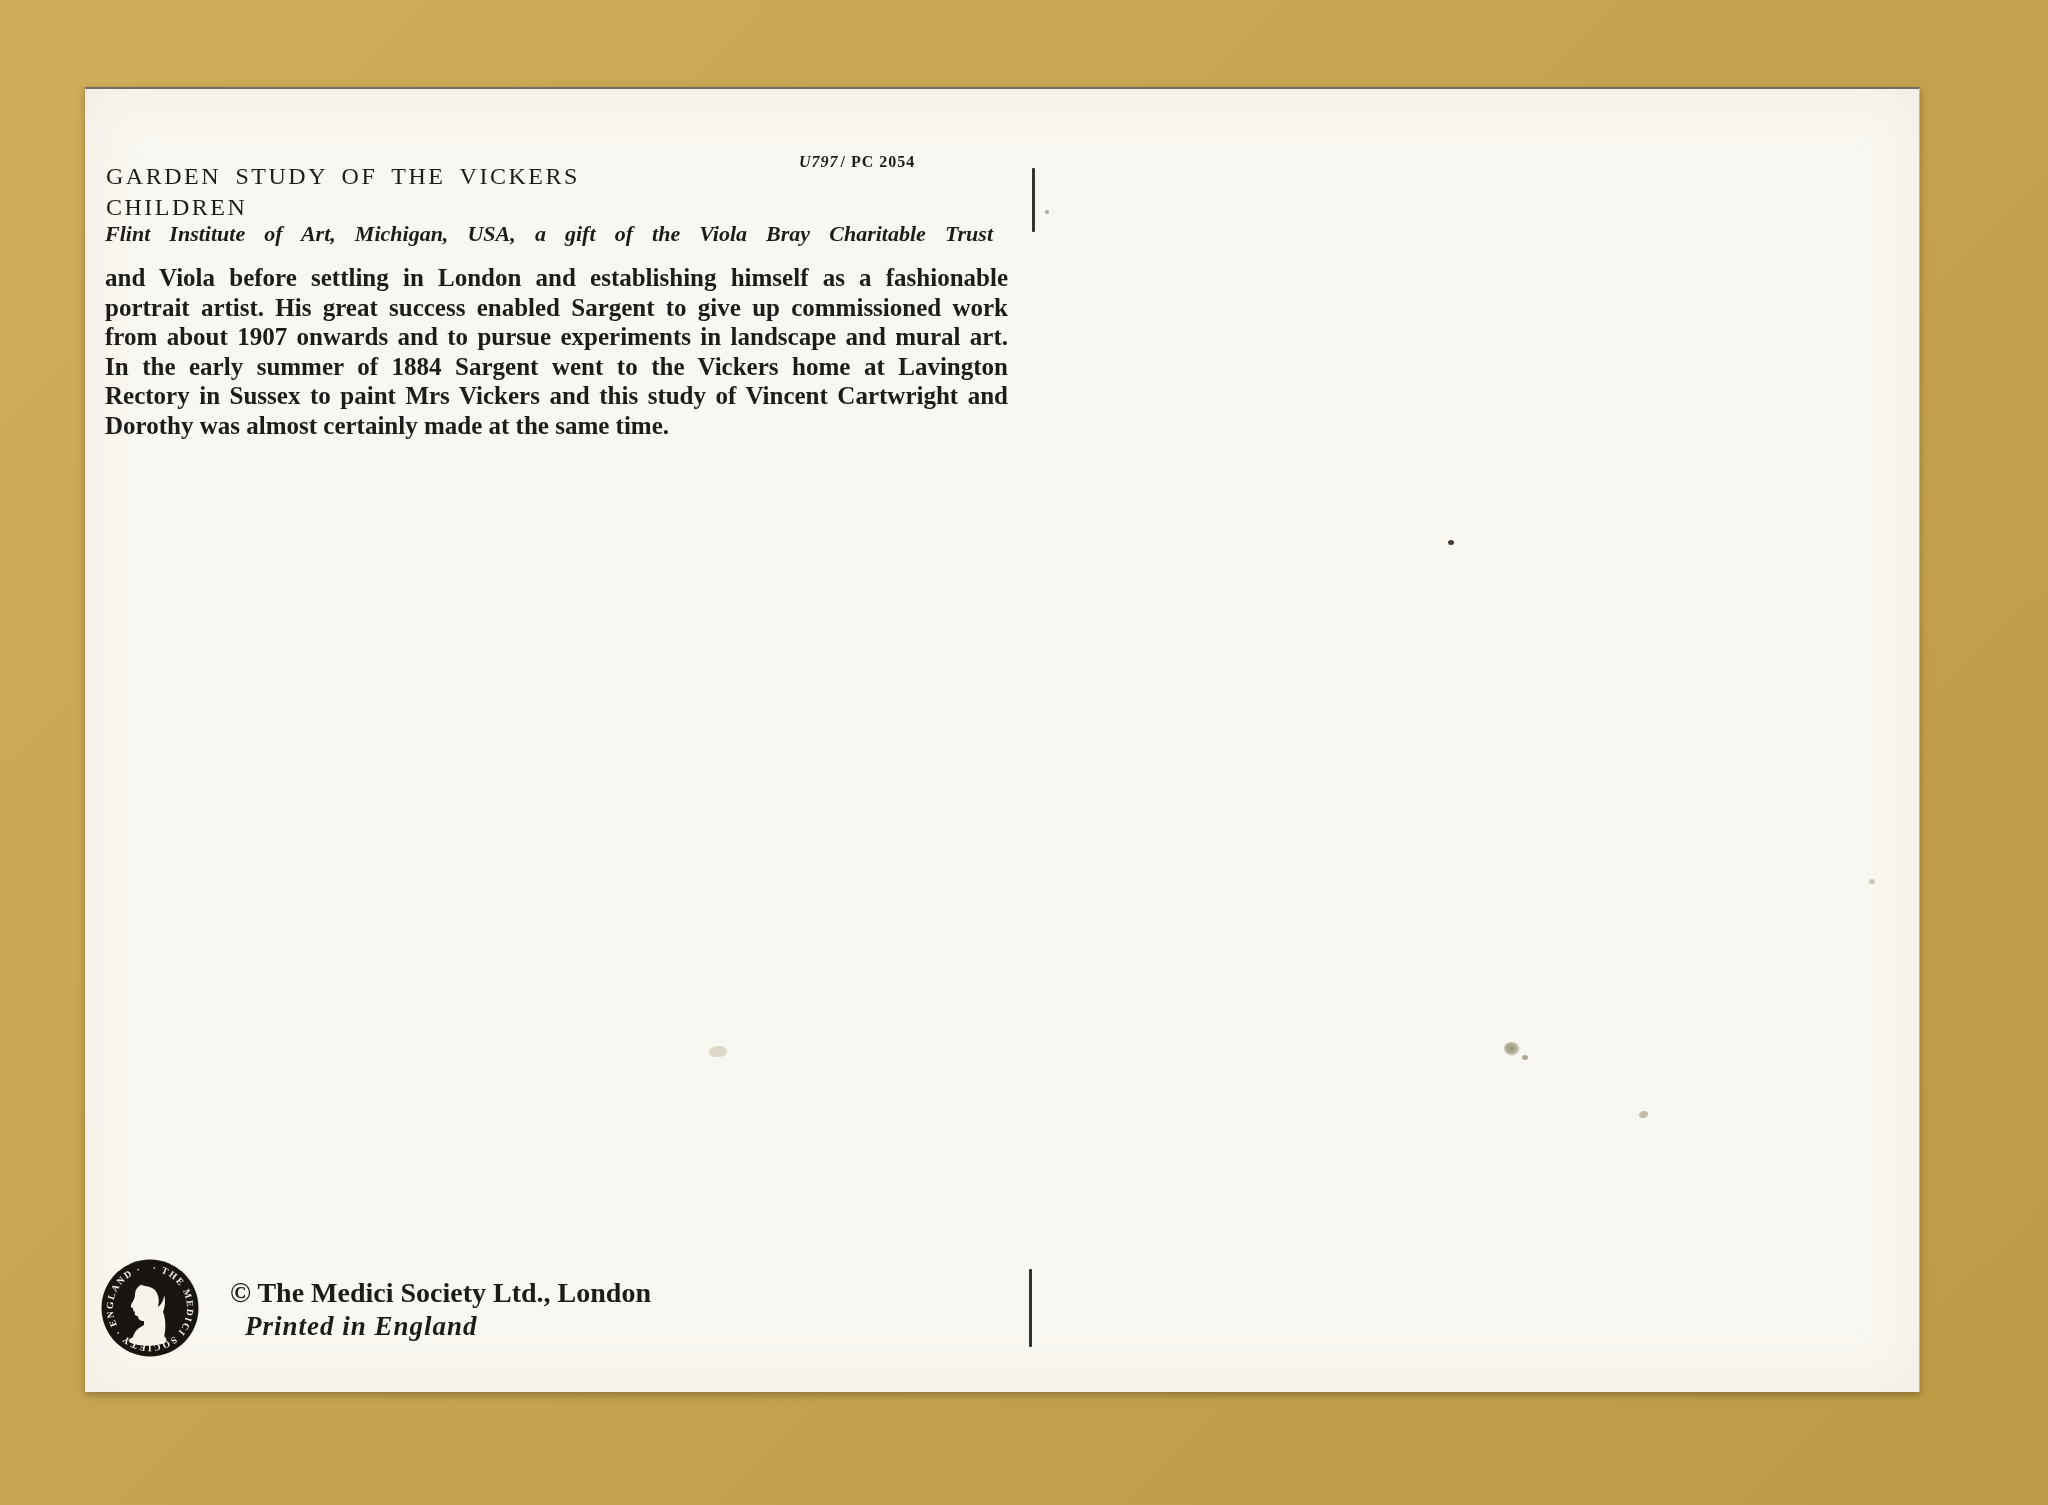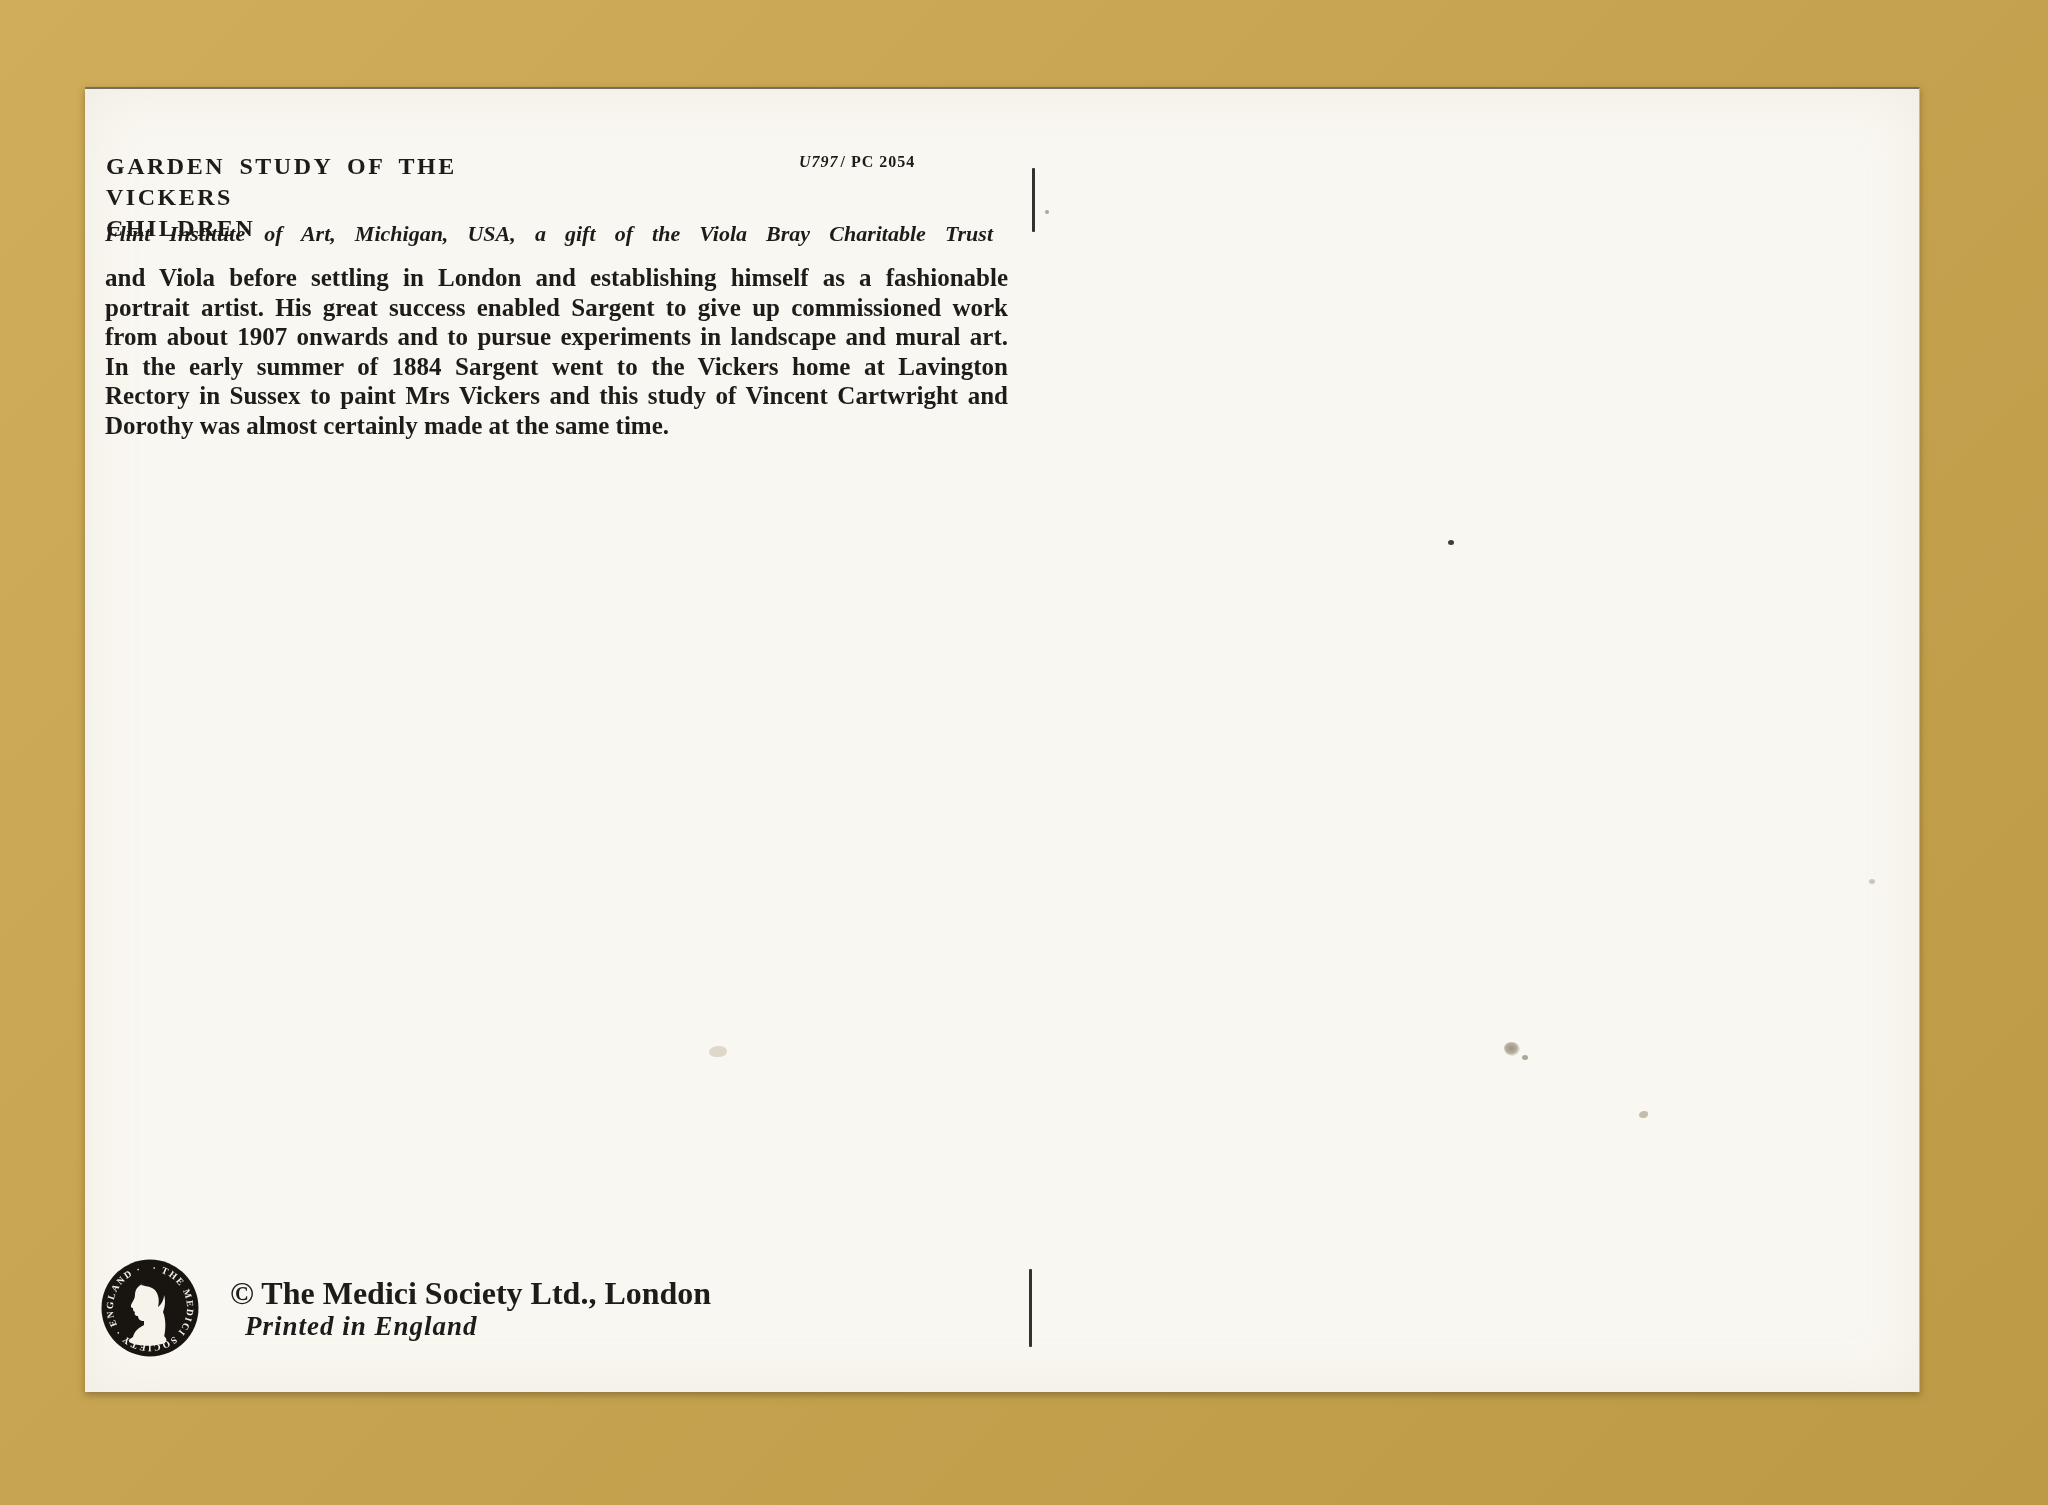--- a/index.html
+++ b/index.html
@@ -14,40 +14,40 @@
   .card{
     position:absolute;left:85px;top:87px;width:1834px;height:1303px;
     background:var(--card-white,#f9f7f1);
     box-shadow:0 3px 7px rgba(92,74,34,.5), inset 0 0 60px rgba(190,175,140,.14);
     border-top:2px solid rgba(72,64,50,.75);
     border-right:1px solid rgba(120,106,78,.45);
   }
   .abs{position:absolute;}
   .ink{color:var(--ink,#1d1c1a);}
   
-  .title{left:21px;top:62px;width:486px;font-size:24px;line-height:31px;font-weight:700;letter-spacing:2.5px;word-spacing:6px;}
+  .title{left:21px;top:72px;width:486px;font-size:24px;line-height:31px;font-weight:400;letter-spacing:2.5px;word-spacing:6px;}
   .catalog{left:714px;top:57px;font-size:16px;line-height:31px;font-weight:700;letter-spacing:1px;white-space:nowrap;}
   .catalog .ser{font-style:italic;}
   .catalog .sep{padding:0 1px 0 2px;}
   .catalog .num{padding-left:4px;}
   
   .tick{position:absolute;width:3px;background:#343230;border-radius:1px;}
   .tick-top{left:947px;top:79px;height:64px;}
   .tick-bottom{left:944px;top:1180px;height:78px;}
   
   .attribution{left:20px;top:130px;width:888px;font-size:22px;line-height:30px;font-weight:700;font-style:italic;text-align:justify;text-align-last:justify;}
   
   .body-text{left:20px;top:174px;width:903px;font-size:25px;line-height:29.5px;font-weight:700;}
   .bline{text-align:justify;text-align-last:justify;}
   .bline.last{text-align:left;text-align-last:auto;}
   .artist{letter-spacing:2px;}
   .honorific{font-size:19px;letter-spacing:1px;}
   
   .logo{left:15px;top:1169px;width:100px;height:100px;}
-  .publisher{left:145px;top:1188px;font-size:32px;line-height:32px;font-weight:700;white-space:nowrap;}
+  .publisher{left:145px;top:1188px;font-size:28px;line-height:32px;font-weight:700;white-space:nowrap;}
   .printed{left:160px;top:1221px;font-size:27px;line-height:32px;font-weight:700;font-style:italic;letter-spacing:1px;white-space:nowrap;}
   
   .speck{position:absolute;border-radius:50%;}
   .speck-a{left:1363px;top:451px;width:6px;height:5px;background:#443c30;}
   .speck-b{left:1419px;top:953px;width:16px;height:14px;background:radial-gradient(ellipse at 45% 45%, #837b68 0%, #a59d89 45%, rgba(190,183,162,0) 75%);opacity:.8;border-radius:45% 55% 50% 60%;}
   .speck-b2{left:1437px;top:966px;width:6px;height:5px;background:#948c77;opacity:.75;}
   .speck-c{left:1554px;top:1022px;width:9px;height:7px;background:#b3aa94;opacity:.75;border-radius:60% 40% 55% 45%;}
   .speck-d{left:624px;top:957px;width:18px;height:11px;background:#cfc8b3;opacity:.65;border-radius:60% 50% 55% 45%;}
   .speck-e{left:1784px;top:790px;width:6px;height:5px;background:#a79e8a;opacity:.55;}
   .speck-f{left:960px;top:121px;width:4px;height:4px;background:#8b8274;opacity:.7;}

